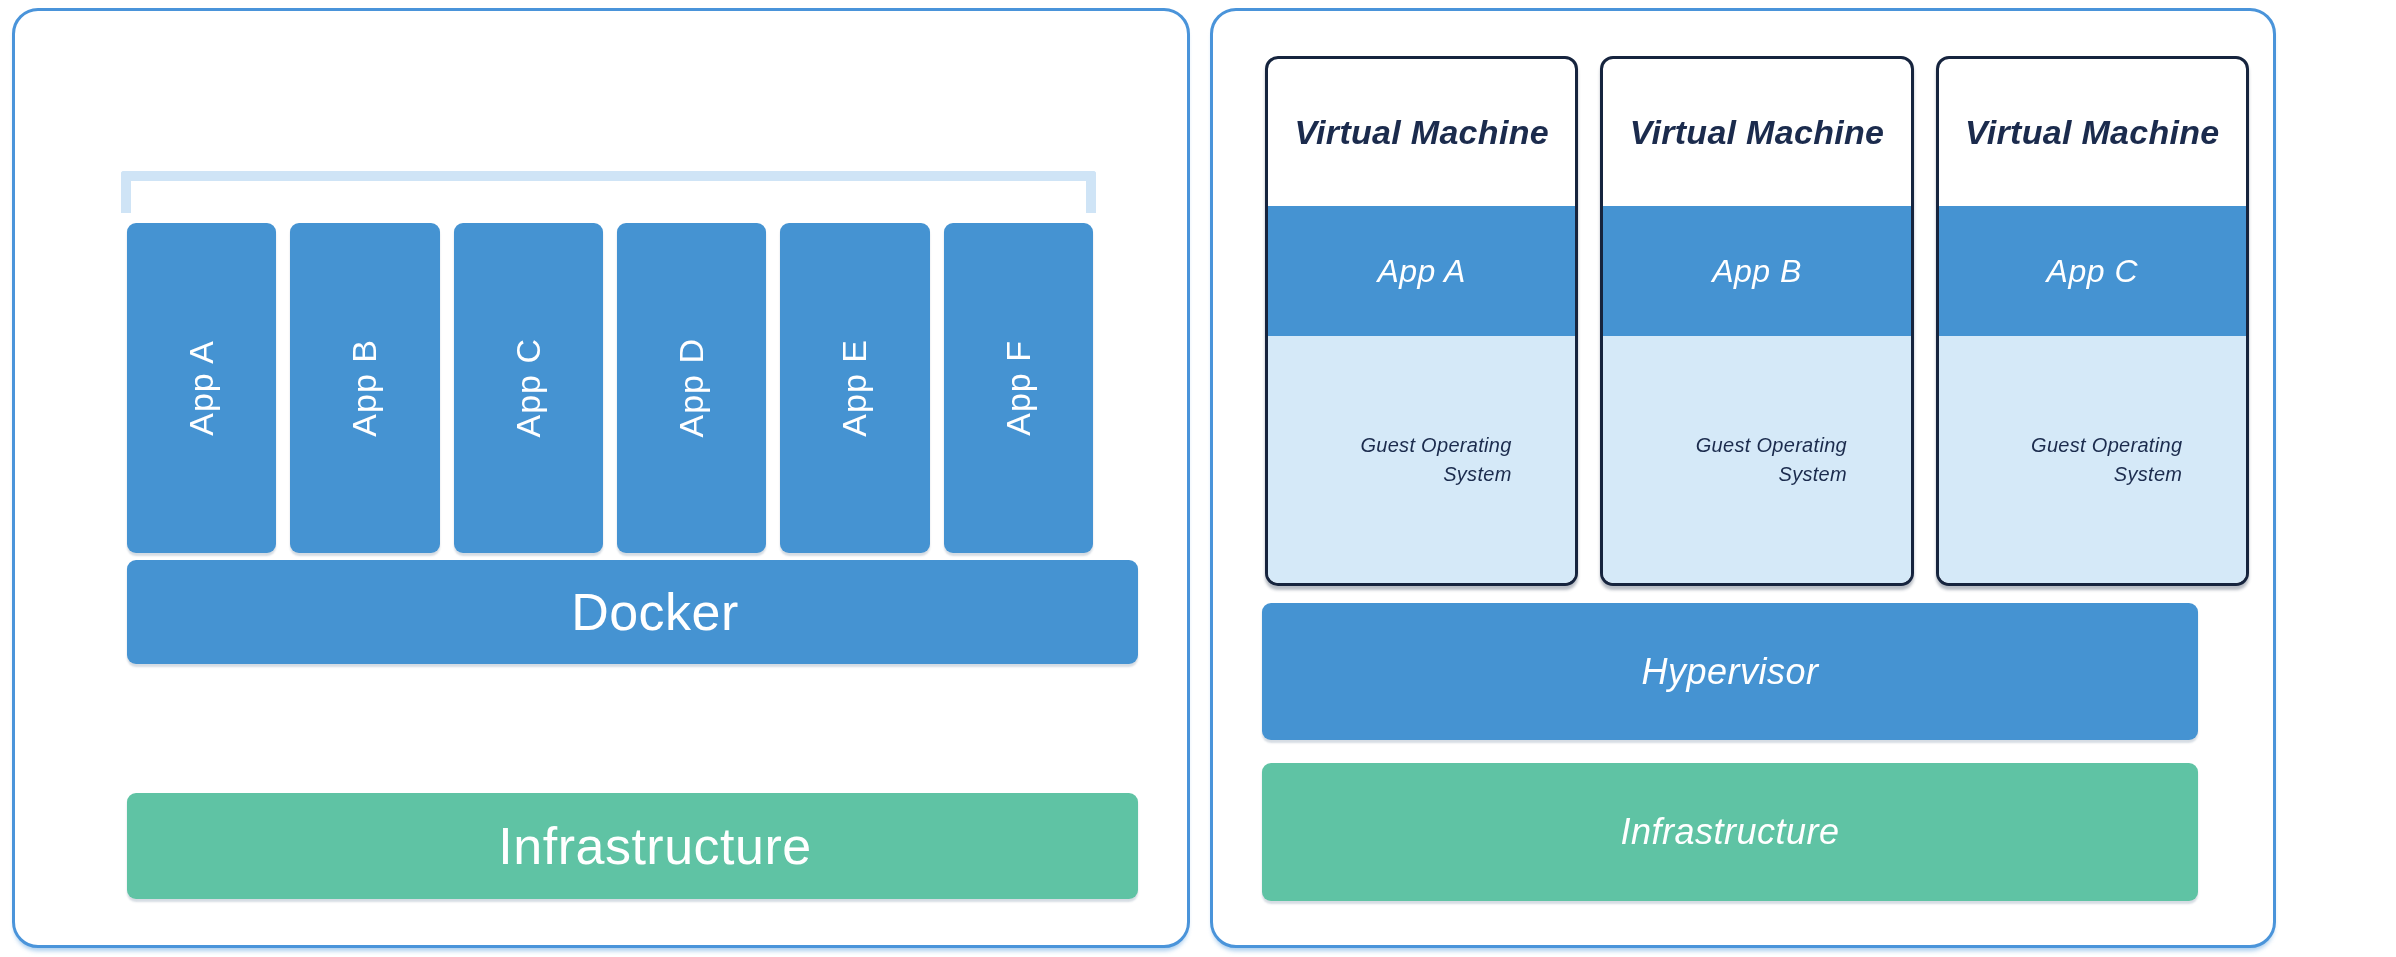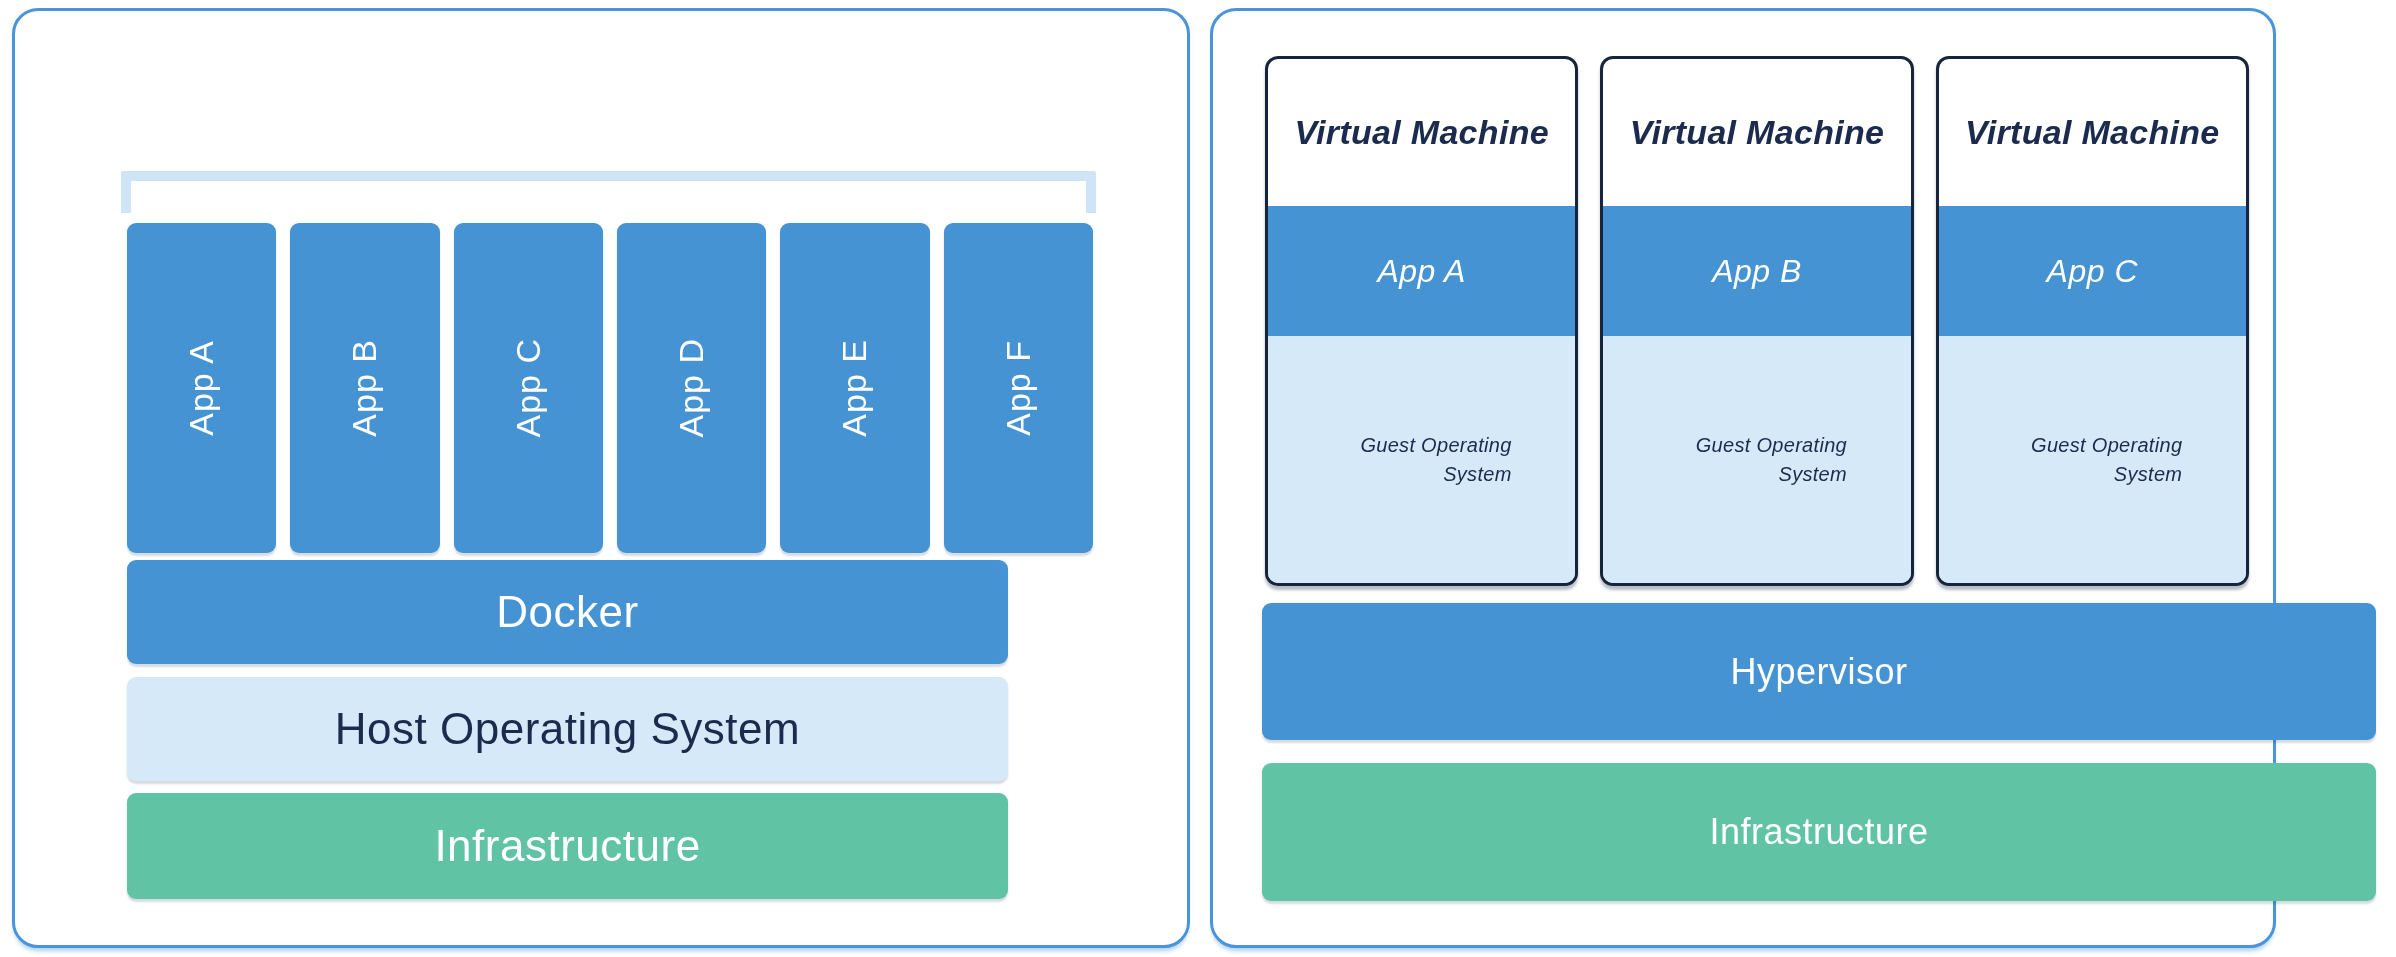--- a/index.html
+++ b/index.html
@@ -36,24 +36,25 @@
     flex:1;background:var(--blue,#4593d2);border-radius:9px;
     display:flex;align-items:center;justify-content:center;
     box-shadow:0 3px 2px rgba(30,60,100,.18);
   }
   .vtext{
     writing-mode:vertical-rl;transform:rotate(180deg);
     color:#ffffff;font-size:34px;letter-spacing:1px;
   }
 
   .layer{
-    position:absolute;left:112px;width:881px;
+    position:absolute;left:112px;width:966px;
     display:flex;align-items:center;justify-content:center;
-    border-radius:9px;font-size:44px;letter-spacing:.5px;
+    border-radius:9px;font-size:52px;letter-spacing:.5px;
     box-shadow:0 3px 2px rgba(30,60,100,.18);
+    padding-left:45px;
   }
   .layer-blue{background:var(--blue,#4593d2);color:#ffffff;}
   .layer-light{background:var(--light-blue,#d5e9f8);color:var(--navy,#1b2b4d);}
   .layer-green{background:var(--green,#5fc3a4);color:#ffffff;}
 
   .layer-docker{top:549px;height:104px;}
   .layer-host{top:666px;height:104px;}
   .layer-infra-left{top:782px;height:106px;}
 
   .vm-row{
@@ -77,24 +78,25 @@
   }
   .vm-guest{
     flex:1;background:var(--light-blue,#d5e9f8);
     display:flex;align-items:center;justify-content:center;
     text-align:right;color:var(--navy,#1b2b4d);
     font-size:20px;line-height:1.45;letter-spacing:.3px;
   }
   .vm-guest span{display:inline-block;max-width:180px;}
 
   .rlayer{
-    position:absolute;left:49px;width:1114px;
+    position:absolute;left:49px;width:936px;
     display:flex;align-items:center;justify-content:center;
     border-radius:9px;font-size:36px;letter-spacing:.5px;
     box-shadow:0 3px 2px rgba(30,60,100,.18);
+    font-style:italic;
   }
   .rlayer-hypervisor{top:592px;height:137px;background:var(--blue,#4593d2);color:#ffffff;}
   .rlayer-infra{top:752px;height:138px;background:var(--green,#5fc3a4);color:#ffffff;}
 </style>
 </head>
 <body>
 
 <div class="canvas">
 
   <div class="panel panel-left">
@@ -116,21 +118,20 @@
       </div>
       <div class="app-bar">
         <span class="vtext">App E</span>
       </div>
       <div class="app-bar">
         <span class="vtext">App F</span>
       </div>
     </div>
 
     <div class="layer layer-blue layer-docker">Docker</div>
-    <div class="layer layer-light layer-host">Host Operating System</div>
     <div class="layer layer-green layer-infra-left">Infrastructure</div>
   </div>
 
   <div class="panel panel-right">
 
     <div class="vm-row">
 
       <div class="vm-box">
         <div class="vm-title">Virtual Machine</div>
         <div class="vm-app">App A</div>

